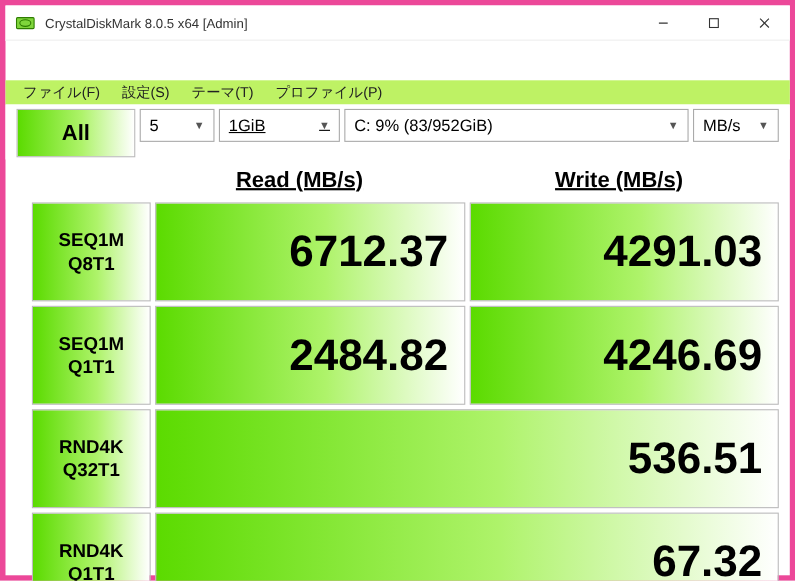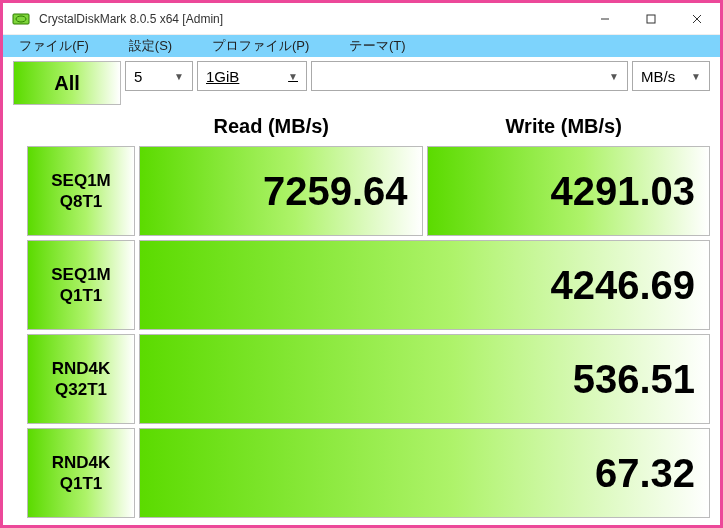--- a/index.html
+++ b/index.html
@@ -7,21 +7,21 @@
     font-family: "Segoe UI", "Meiryo", sans-serif;
     background: #f0f0f0;
     width: 723px;
     height: 528px;
     overflow: hidden;
   }
   .window {
     width: 723px;
     height: 528px;
     background: #fff;
-    border: 3px solid #ec4899;
+    border: 5px solid #ec4899;
     display: flex;
     flex-direction: column;
   }
   .titlebar {
     height: 32px;
     display: flex;
     align-items: center;
     background: #fff;
     border-bottom: 1px solid #eee;
   }
@@ -41,24 +41,25 @@
     display: flex; align-items: center; justify-content: center;
     font-size: 11px; color: #555;
     cursor: pointer;
   }
 
   .menubar {
     height: 28px;
     display: flex;
     align-items: center;
     padding: 0 6px;
-    gap: 20px;
-    background: #7dd3fc;
+    gap: 0;
+    background: #bef264;
     font-size: 13px;
     color: #222;
+    margin-top: 36px;
   }
   .menuitem {
     padding: 2px 10px;
     cursor: pointer;
   }
 
   .toolbar {
     display: flex;
     align-items: stretch;
     gap: 4px;
@@ -93,20 +94,21 @@
   .tool-right { display: flex; flex-direction: column; flex: 1; gap: 2px; }
   .tool-row1 { display: flex; gap: 4px; }
   .sel-runs { width: 68px; }
   .sel-size { width: 110px; text-decoration: underline; }
   .sel-drive { flex: 1; }
   .sel-unit { width: 78px; }
 
   .headers {
     display: flex;
     padding: 2px 10px 0 10px;
+    text-decoration: underline;
   }
   .hdr-spacer { width: 108px; margin-right: 4px; }
   .hdr { flex: 1; text-align: center; font-size: 20px; font-weight: bold; padding: 6px 0; }
 
   .grid {
     display: flex;
     flex-direction: column;
     gap: 4px;
     padding: 2px 10px 10px 10px;
     flex: 1;
@@ -160,37 +162,38 @@
             <line x1="1" y1="1" x2="9" y2="9" stroke="#333" stroke-width="1"></line>
             <line x1="9" y1="1" x2="1" y2="9" stroke="#333" stroke-width="1"></line>
           </svg>
       </div>
     </div>
   </div>
 
   <div class="menubar">
     <div class="menuitem">ファイル(F)</div>
     <div class="menuitem">設定(S)</div>
+    <div class="menuitem">テーマ(T)</div>
     <div class="menuitem">プロファイル(P)</div>
-    <div class="menuitem">テーマ(T)</div>
   </div>
 
   <div class="toolbar">
     <div class="all-btn">All</div>
     <div class="tool-right">
       <div class="tool-row1">
         <div class="sel sel-runs">
           <span>5</span>
           <span class="chev">▼</span>
         </div>
         <div class="sel sel-size">
           <span>1GiB</span>
           <span class="chev">▼</span>
         </div>
         <div class="sel sel-drive">
+          <span>C: 9% (83/952GiB)</span>
           <span class="chev">▼</span>
         </div>
         <div class="sel sel-unit">
           <span>MB/s</span>
           <span class="chev">▼</span>
         </div>
       </div>
     </div>
   </div>
 
@@ -199,28 +202,29 @@
     <div class="hdr">Read (MB/s)</div>
     <div class="hdr">Write (MB/s)</div>
   </div>
 
   <div class="grid">
     <div class="row">
       <div class="row-btn">
         <span>SEQ1M</span>
         <span>Q8T1</span>
       </div>
-      <div class="cell">7259.64</div>
+      <div class="cell">6712.37</div>
       <div class="cell">4291.03</div>
     </div>
     <div class="row">
       <div class="row-btn">
         <span>SEQ1M</span>
         <span>Q1T1</span>
       </div>
+      <div class="cell">2484.82</div>
       <div class="cell">4246.69</div>
     </div>
     <div class="row">
       <div class="row-btn">
         <span>RND4K</span>
         <span>Q32T1</span>
       </div>
       <div class="cell">536.51</div>
     </div>
     <div class="row">

